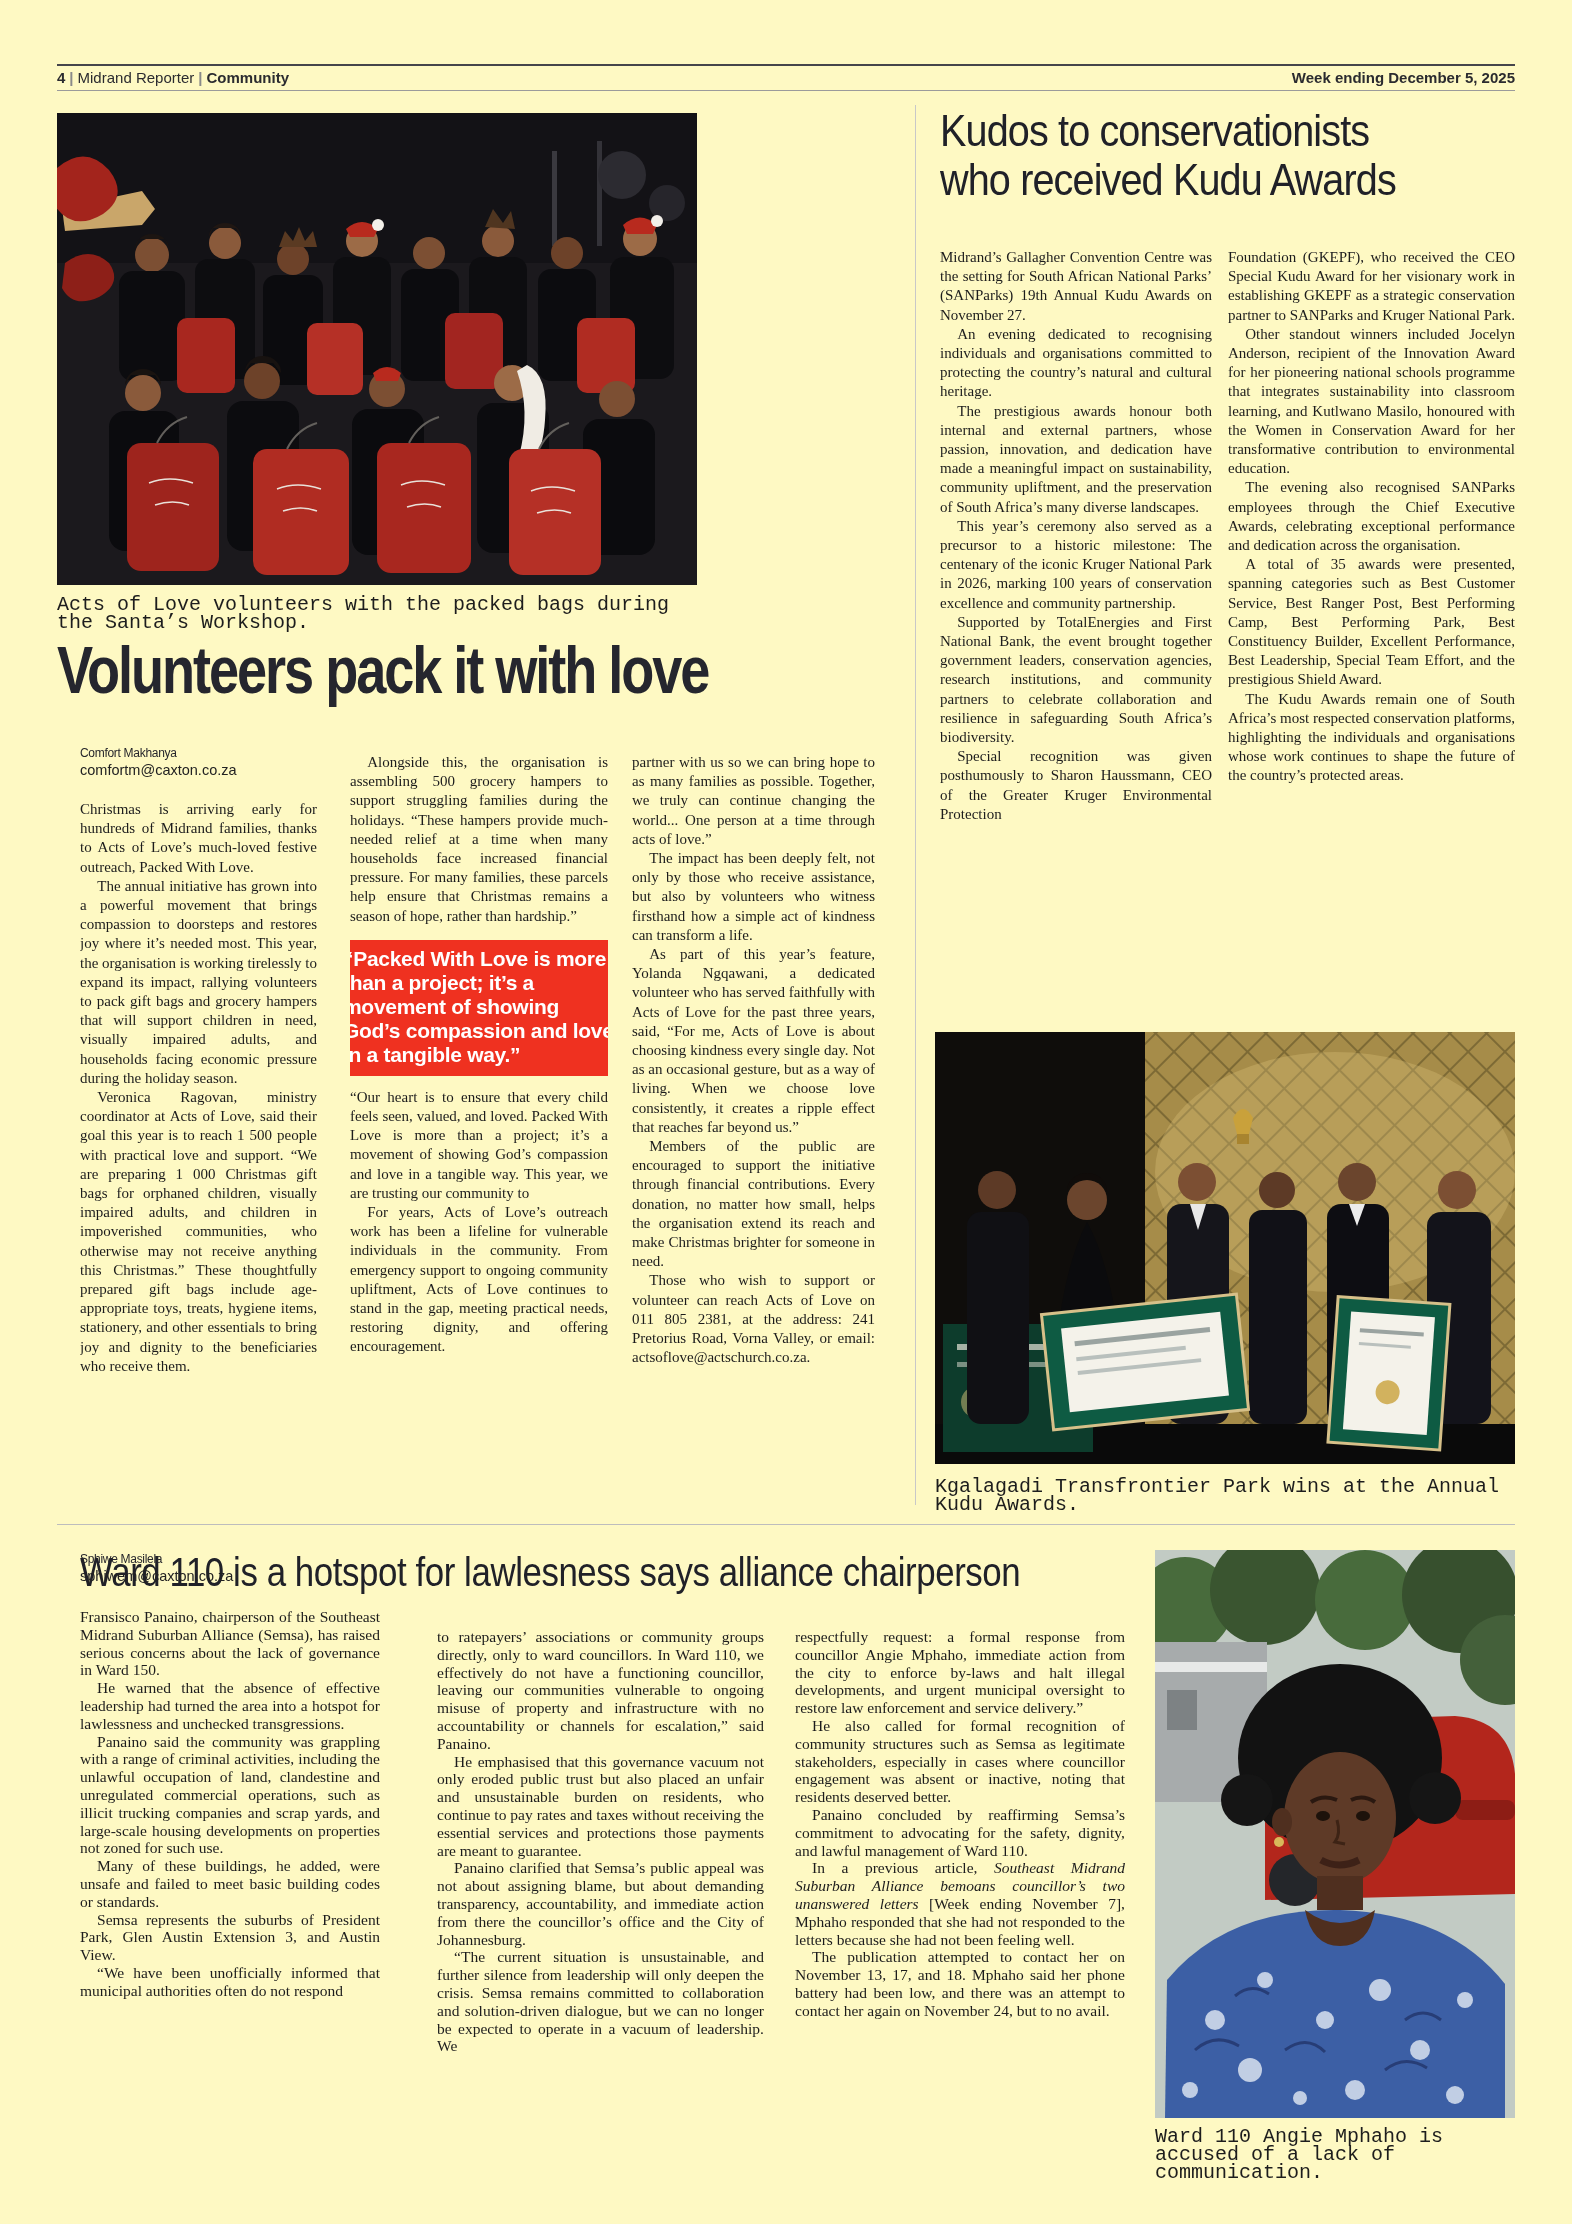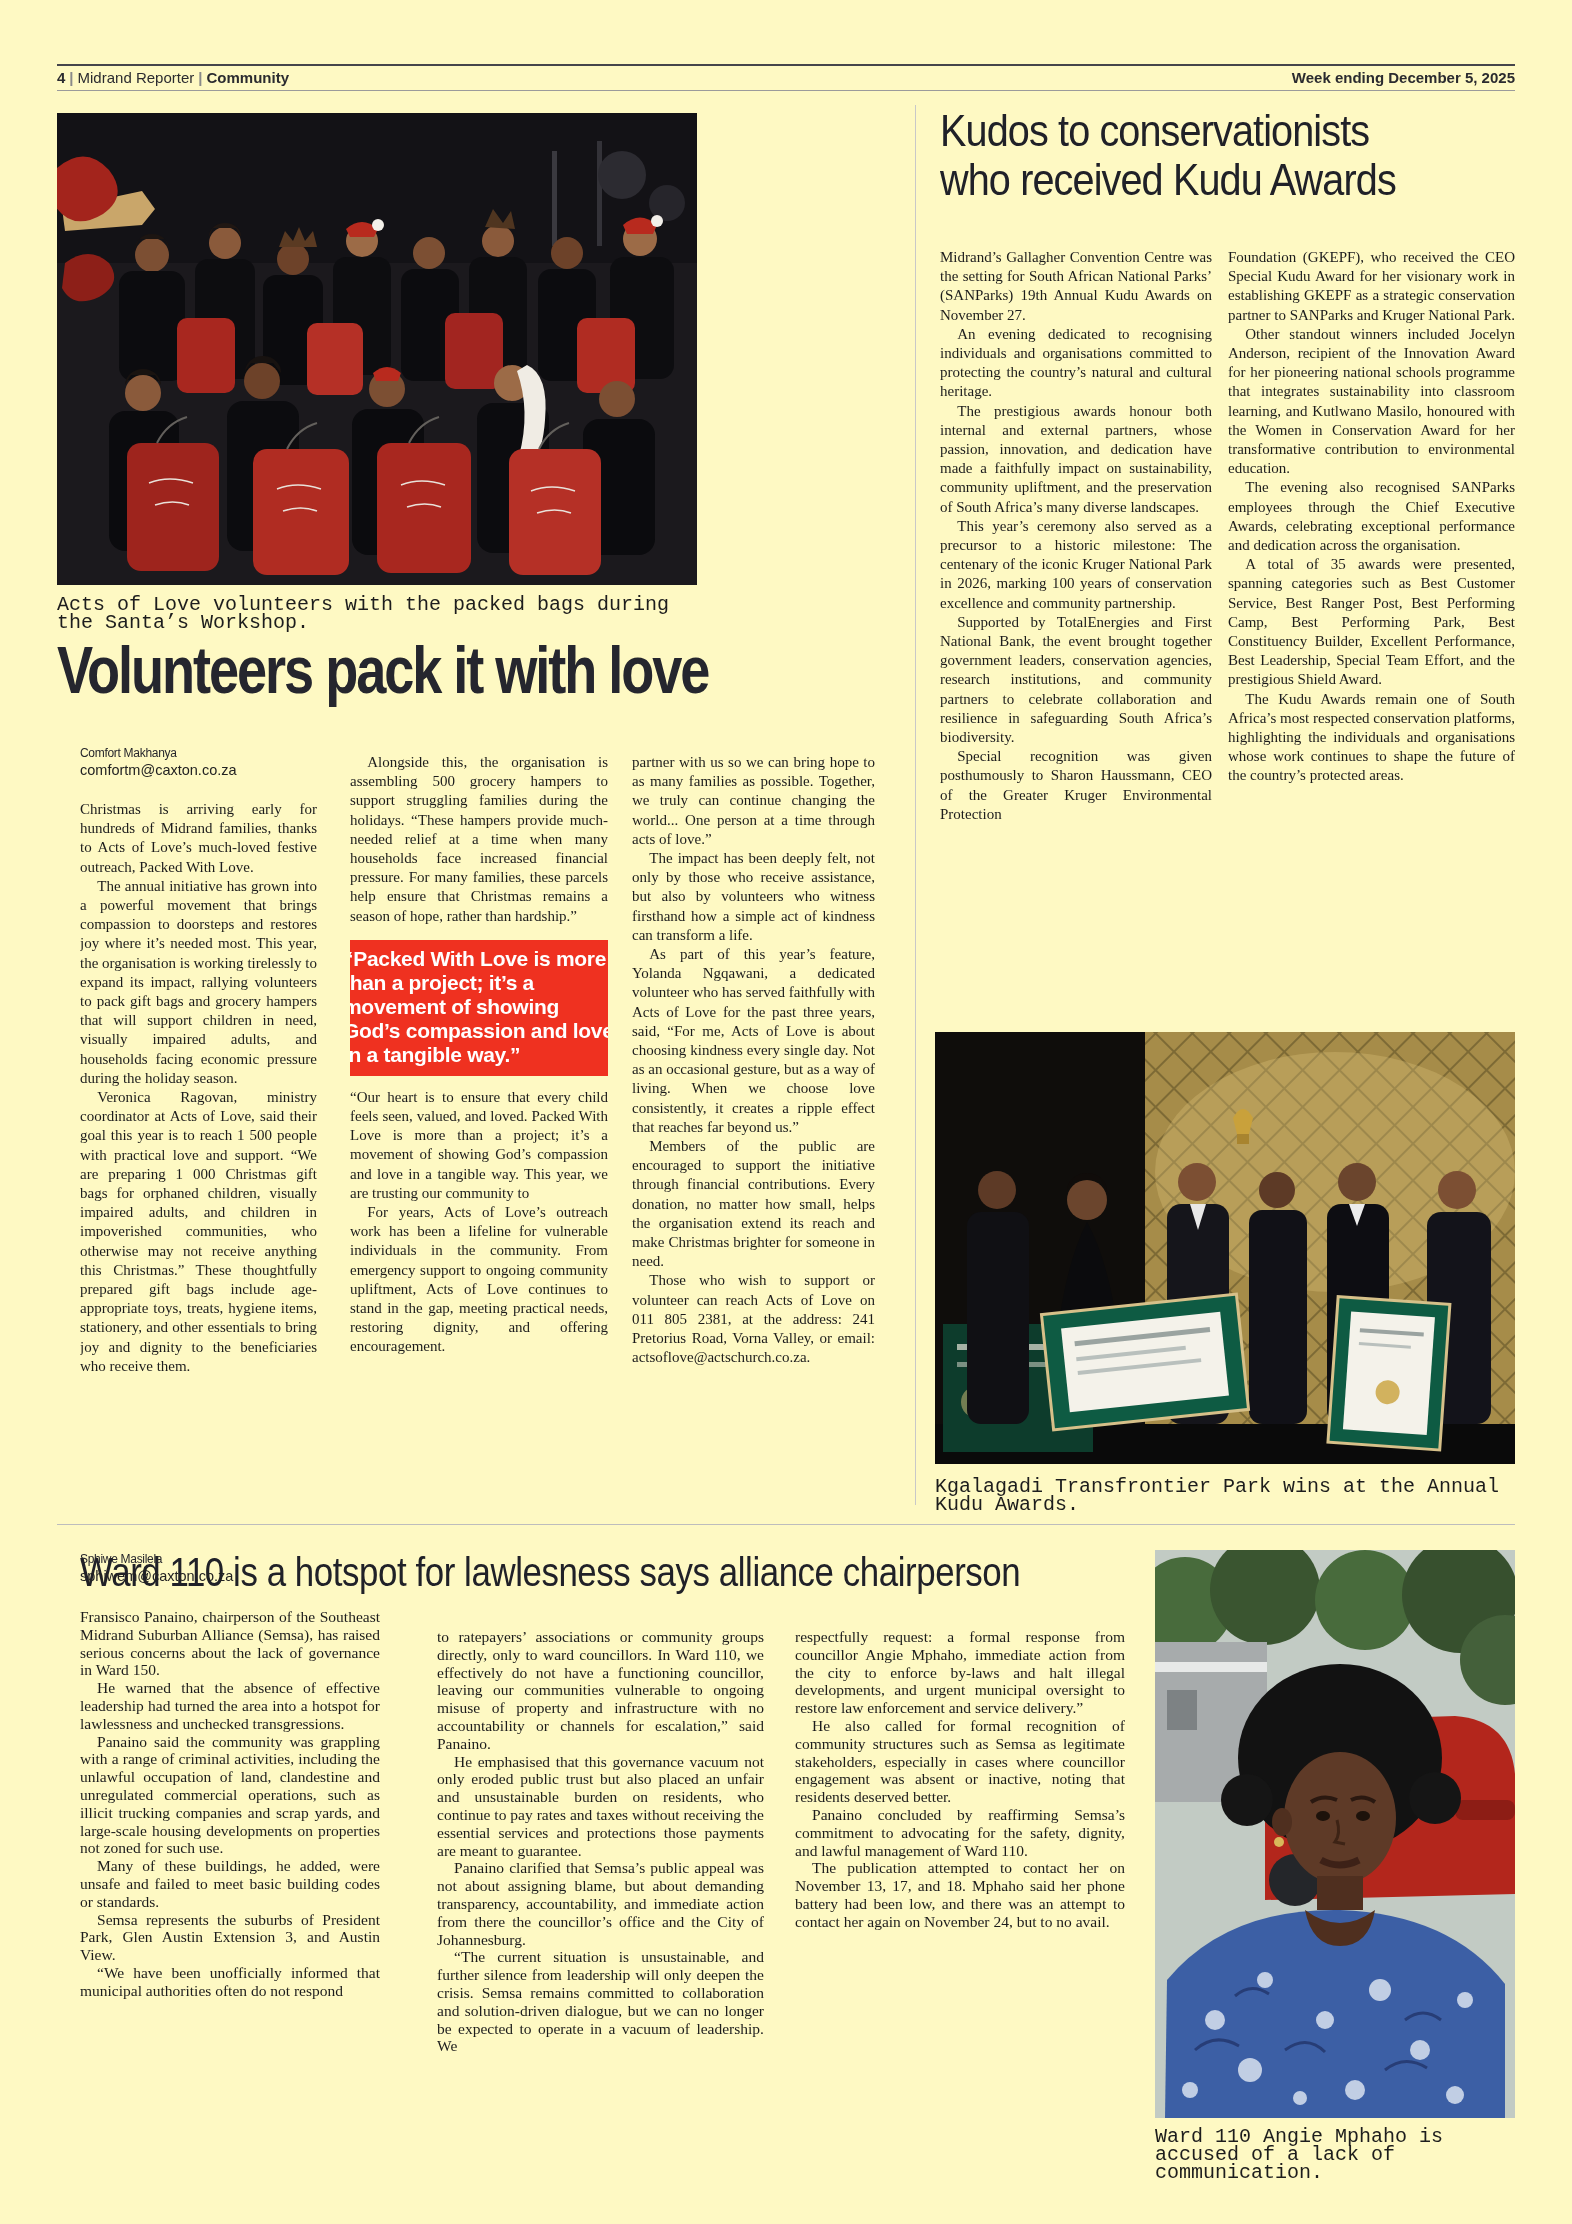--- a/index.html
+++ b/index.html
@@ -208,21 +208,21 @@
     </div>
 
   <div class="abs headline-kudu">
     <div>Kudos to conservationists</div>
     <div>who received Kudu Awards</div>
   </div>
 
   <div class="abs bodycol lead" style="left:940px; top:248px; width:272px; height:772px;">
       <p>Midrand’s Gallagher Convention Centre was the setting for South African National Parks’ (SANParks) 19th Annual Kudu Awards on November 27.</p>
       <p>An evening dedicated to recognising individuals and organisations committed to protecting the country’s natural and cultural heritage.</p>
-      <p>The prestigious awards honour both internal and external partners, whose passion, innovation, and dedication have made a faithfully impact on sustainability, community upliftment, and the preservation of South Africa’s many diverse landscapes.</p>
+      <p>The prestigious awards honour both internal and external partners, whose passion, innovation, and dedication have made a meaningful impact on sustainability, community upliftment, and the preservation of South Africa’s many diverse landscapes.</p>
       <p>This year’s ceremony also served as a precursor to a historic milestone: The centenary of the iconic Kruger National Park in 2026, marking 100 years of conservation excellence and community partnership.</p>
       <p>Supported by TotalEnergies and First National Bank, the event brought together government leaders, conservation agencies, research institutions, and community partners to celebrate collaboration and resilience in safeguarding South Africa’s biodiversity.</p>
       <p>Special recognition was given posthumously to Sharon Haussmann, CEO of the Greater Kruger Environmental Protection</p>
     </div>
   <div class="abs bodycol cont" style="left:1228px; top:248px; width:287px; height:772px;">
       <p>Foundation (GKEPF), who received the CEO Special Kudu Award for her visionary work in establishing GKEPF as a strategic conservation partner to SANParks and Kruger National Park.</p>
       <p>Other standout winners included Jocelyn Anderson, recipient of the Innovation Award for her pioneering national schools programme that integrates sustainability into classroom learning, and Kutlwano Masilo, honoured with the Women in Conservation Award for her transformative contribution to environmental education.</p>
       <p>The evening also recognised SANParks employees through the Chief Executive Awards, celebrating exceptional performance and dedication across the organisation.</p>
       <p>A total of 35 awards were presented, spanning categories such as Best Customer Service, Best Ranger Post, Best Performing Camp, Best Performing Park, Best Constituency Builder, Excellent Performance, Best Leadership, Special Team Effort, and the prestigious Shield Award.</p>
       <p>The Kudu Awards remain one of South Africa’s most respected conservation platforms, highlighting the individuals and organisations whose work continues to shape the future of the country’s protected areas.</p>
@@ -307,20 +307,21 @@
   <div class="abs bodycol-ward cont" style="left:437px; top:1628px; width:327px; height:578px;">
       <p>to ratepayers’ associations or community groups directly, only to ward councillors. In Ward 110, we effectively do not have a functioning councillor, leaving our communities vulnerable to ongoing misuse of property and infrastructure with no accountability or channels for escalation,” said Panaino.</p>
       <p>He emphasised that this governance vacuum not only eroded public trust but also placed an unfair and unsustainable burden on residents, who continue to pay rates and taxes without receiving the essential services and protections those payments are meant to guarantee.</p>
       <p>Panaino clarified that Semsa’s public appeal was not about assigning blame, but about demanding transparency, accountability, and immediate action from there the councillor’s office and the City of Johannesburg.</p>
       <p>“The current situation is unsustainable, and further silence from leadership will only deepen the crisis. Semsa remains committed to collaboration and solution-driven dialogue, but we can no longer be expected to operate in a vacuum of leadership. We</p>
     </div>
   <div class="abs bodycol-ward cont" style="left:795px; top:1628px; width:330px; height:578px;">
       <p>respectfully request: a formal response from councillor Angie Mphaho, immediate action from the city to enforce by-laws and halt illegal developments, and urgent municipal oversight to restore law enforcement and service delivery.”</p>
       <p>He also called for formal recognition of community structures such as Semsa as legitimate stakeholders, especially in cases where councillor engagement was absent or inactive, noting that residents deserved better.</p>
       <p>Panaino concluded by reaffirming Semsa’s commitment to advocating for the safety, dignity, and lawful management of Ward 110.</p>
+      <p>In a previous article, <i>Southeast Midrand Suburban Alliance bemoans councillor’s two unanswered letters</i> [Week ending November 7], Mphaho responded that she had not responded to the letters because she had not been feeling well.</p>
       <p>The publication attempted to contact her on November 13, 17, and 18. Mphaho said her phone battery had been low, and there was an attempt to contact her again on November 24, but to no avail.</p>
     </div>
 
   <div class="abs photo" style="left:1155px; top:1550px; width:360px; height:568px;">
     <svg viewBox="0 0 360 568" preserveAspectRatio="none">
       <rect width="360" height="568" fill="#c2cbc4"></rect>
 
       <circle cx="30" cy="55" r="48" fill="#486b3c"></circle>
         <circle cx="110" cy="40" r="55" fill="#3a5530"></circle>
       <circle cx="210" cy="50" r="50" fill="#486b3c"></circle>

